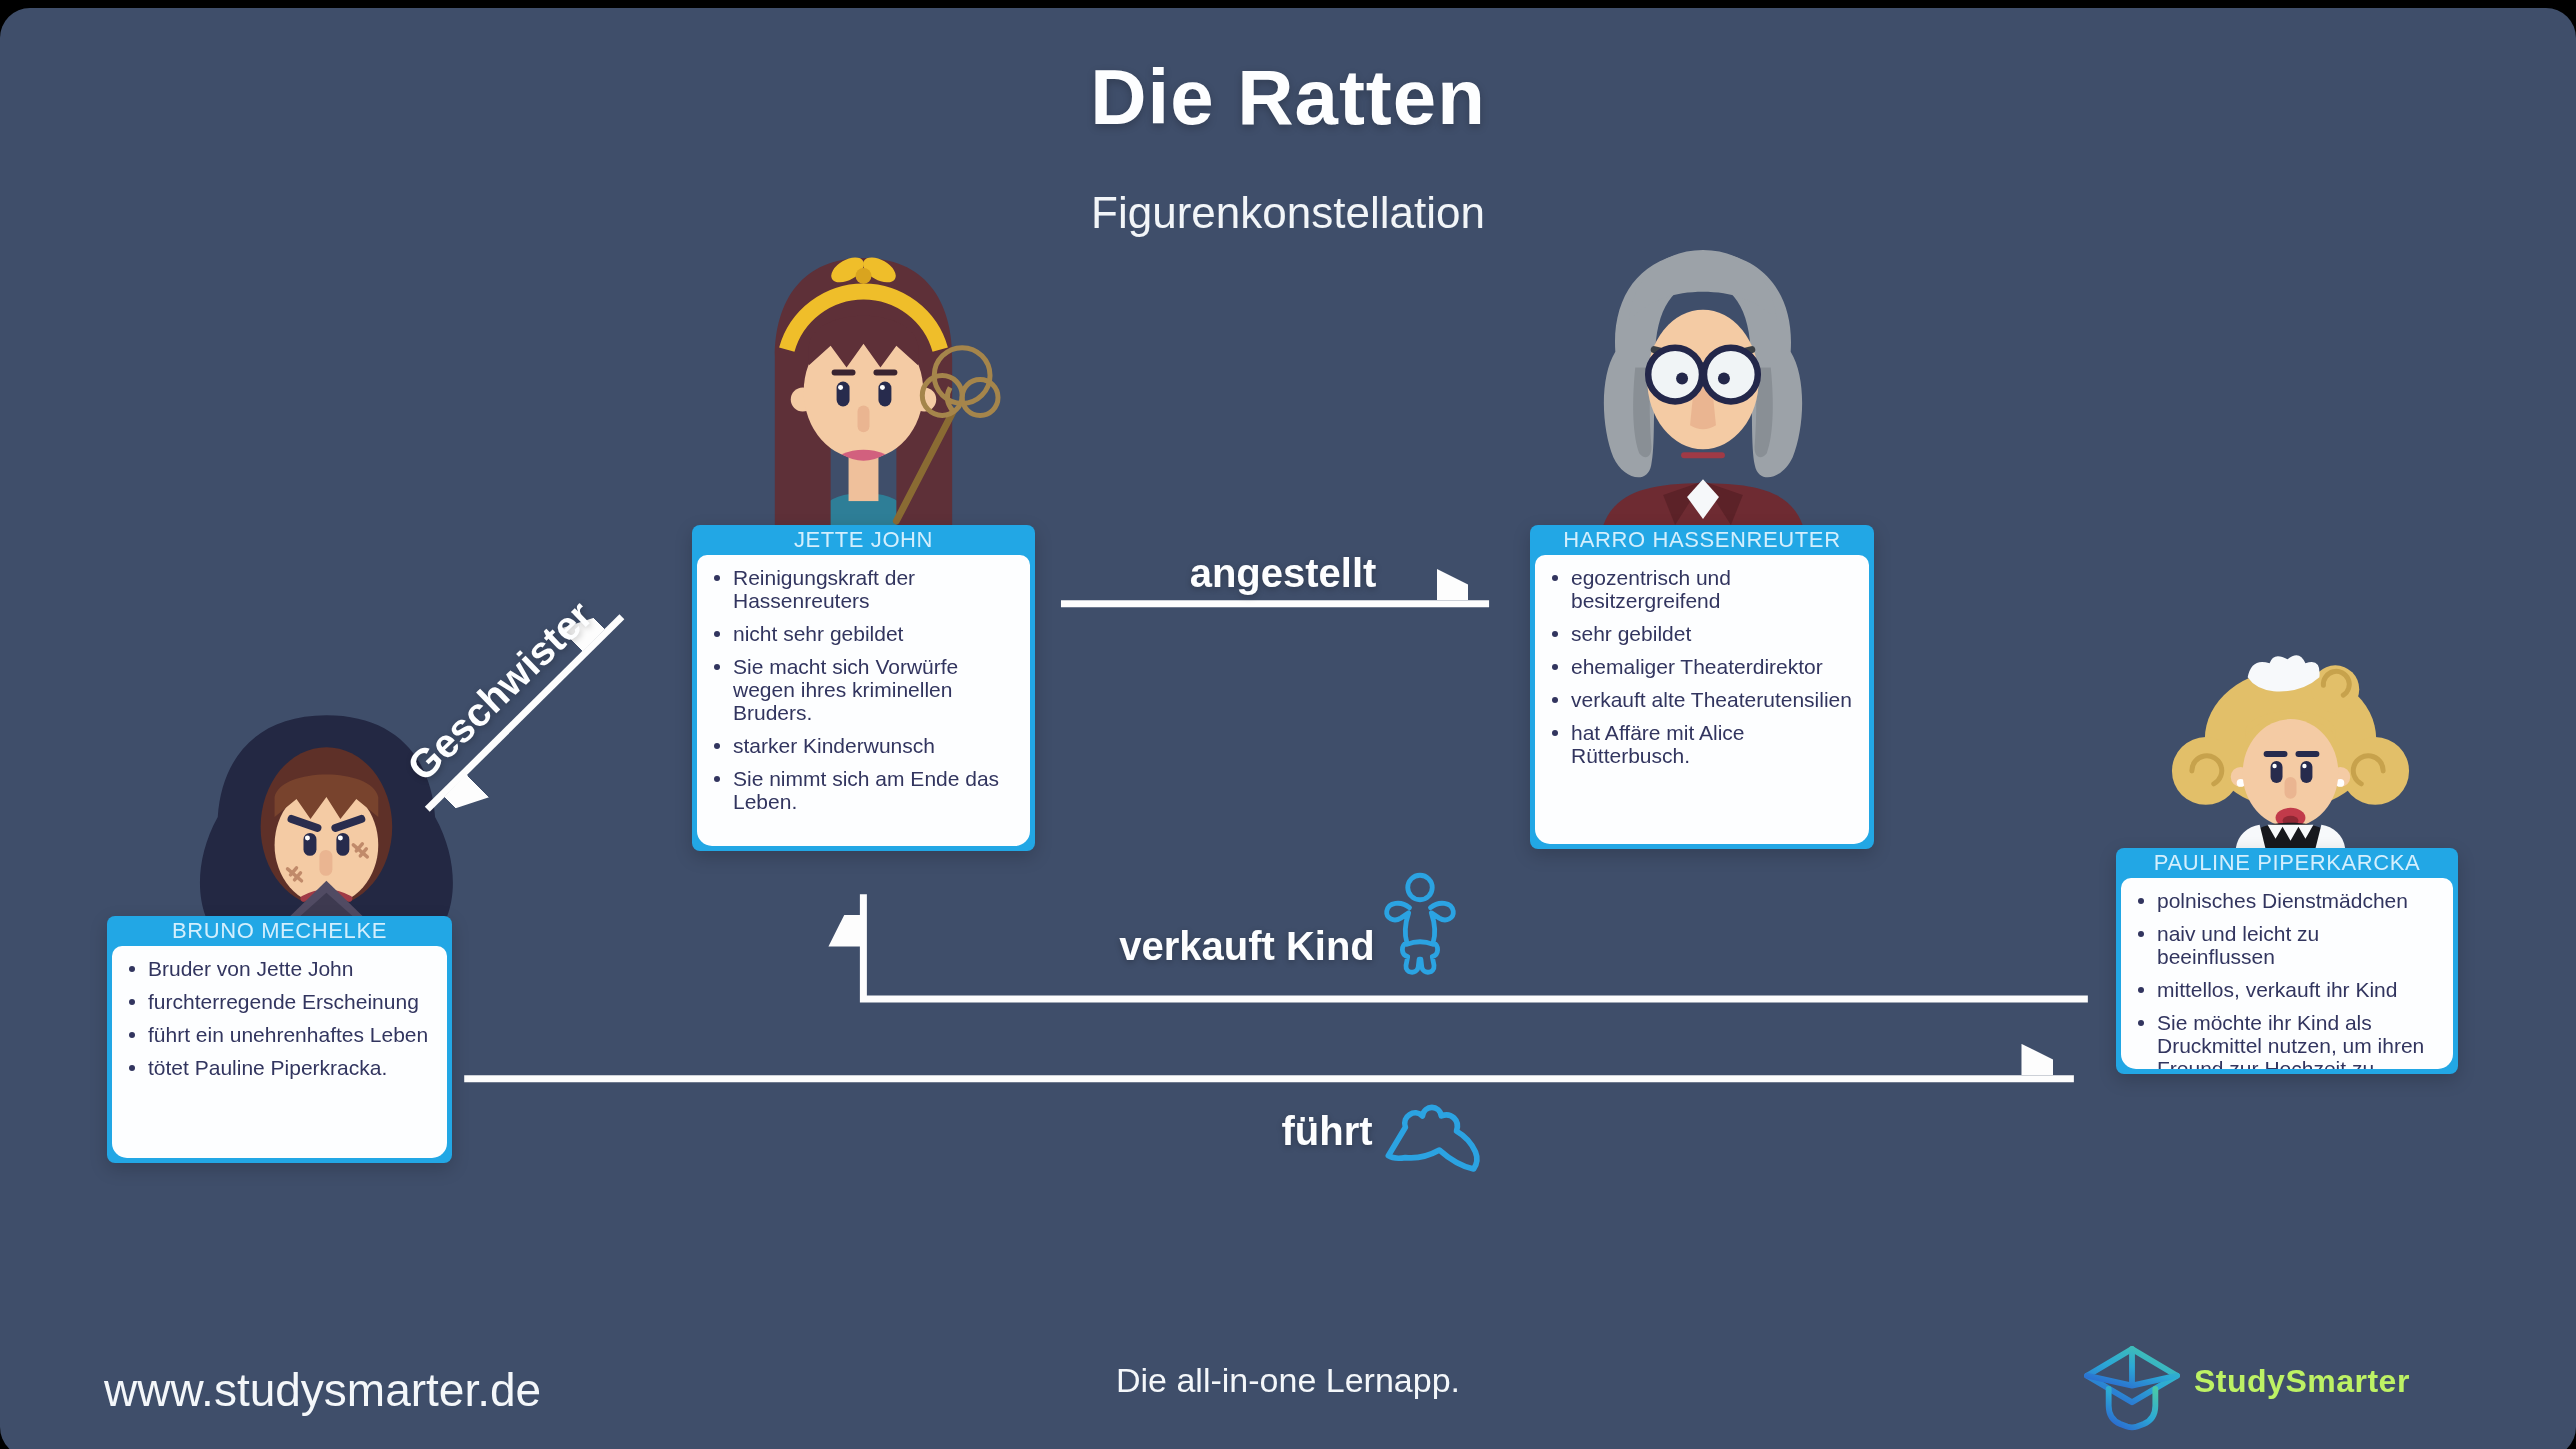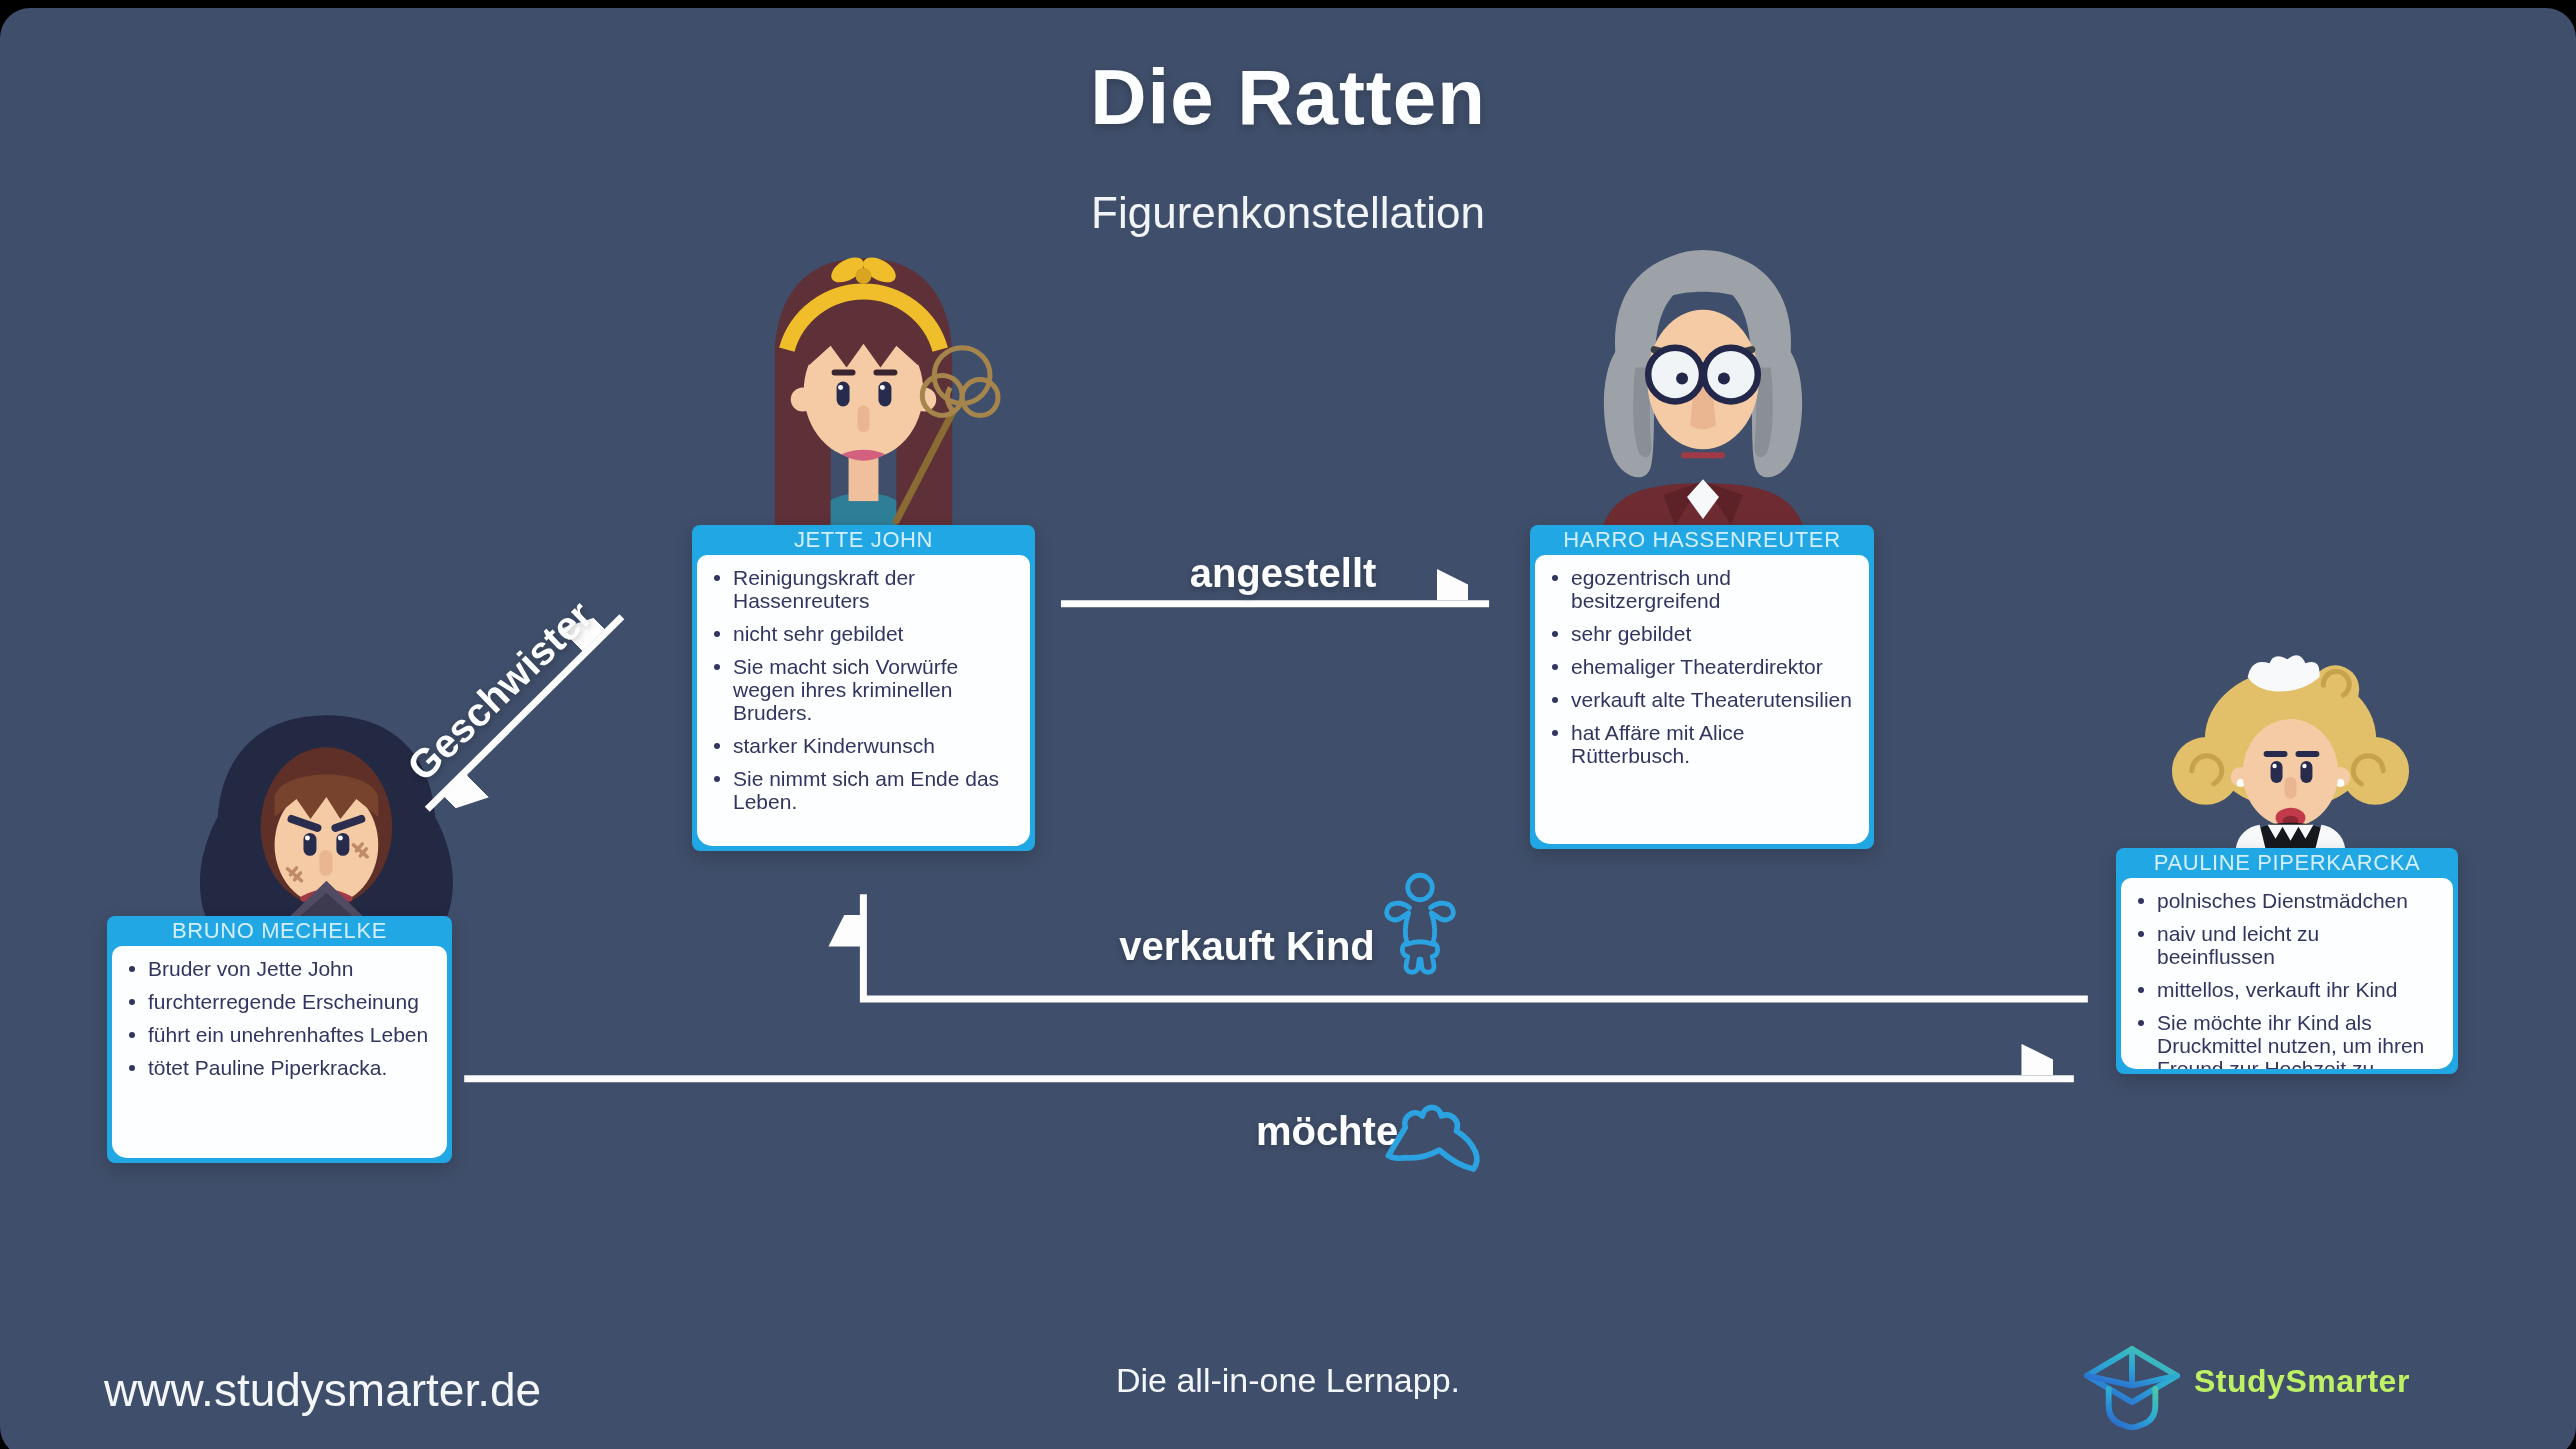--- a/index.html
+++ b/index.html
@@ -185,21 +185,21 @@
       <line x1="428" y1="803" x2="623" y2="610" marker-start="url(#ah)" marker-end="url(#ah)"></line>
       <line x1="1063" y1="597" x2="1492" y2="597" marker-end="url(#ah)"></line>
       <polyline points="2092,993 865,993 865,888" marker-end="url(#ah)"></polyline>
       <line x1="465" y1="1073" x2="2078" y2="1073" marker-end="url(#ah)"></line>
     </g>
   </svg>
 
   <div class="abs rel-label rot" style="left:500px;top:683px">Geschwister</div>
   <div class="abs rel-label" style="left:1283px;top:565px">angestellt</div>
   <div class="abs rel-label" style="left:1247px;top:938px">verkauft Kind</div>
-  <div class="abs rel-label" style="left:1327px;top:1123px">möchte</div>
+  <div class="abs rel-label" style="left:1327px;top:1123px">führt</div>
 
   <svg class="abs rel-icon" style="left:1378px;top:858px" width="84" height="120" viewBox="0 0 96 122">
     <g stroke="#2BA3E2" stroke-width="5.5" fill="none" stroke-linecap="round" stroke-linejoin="round">
       <circle cx="48" cy="17" r="14"></circle>
       <path d="M36 40 C26 32 12 34 10 44 C9 52 18 57 26 52 L35 46 C31 58 30 70 33 80 C26 83 26 94 34 96 L32 106 C31 115 44 117 46 108 L47 99 L49 99 L50 108 C52 117 65 115 64 106 L62 96 C70 94 70 83 63 80 C66 70 65 58 61 46 L70 52 C78 57 87 52 86 44 C84 34 70 32 60 40"></path>
       <path d="M33 82 Q48 76 63 82"></path>
     </g>
   </svg>
   <svg class="abs rel-icon" style="left:1377px;top:1080px" width="106" height="90" viewBox="0 0 112 92">
     <path d="M12 70 L30 40 C26 28 40 20 48 28 C50 16 66 16 68 28 C78 24 88 32 84 44 Q98 52 104 66 Q108 76 102 84 Q84 80 66 64 Q48 74 30 72 Q18 74 12 70 Z" stroke="#2BA3E2" stroke-width="6" fill="none" stroke-linecap="round" stroke-linejoin="round"></path>

